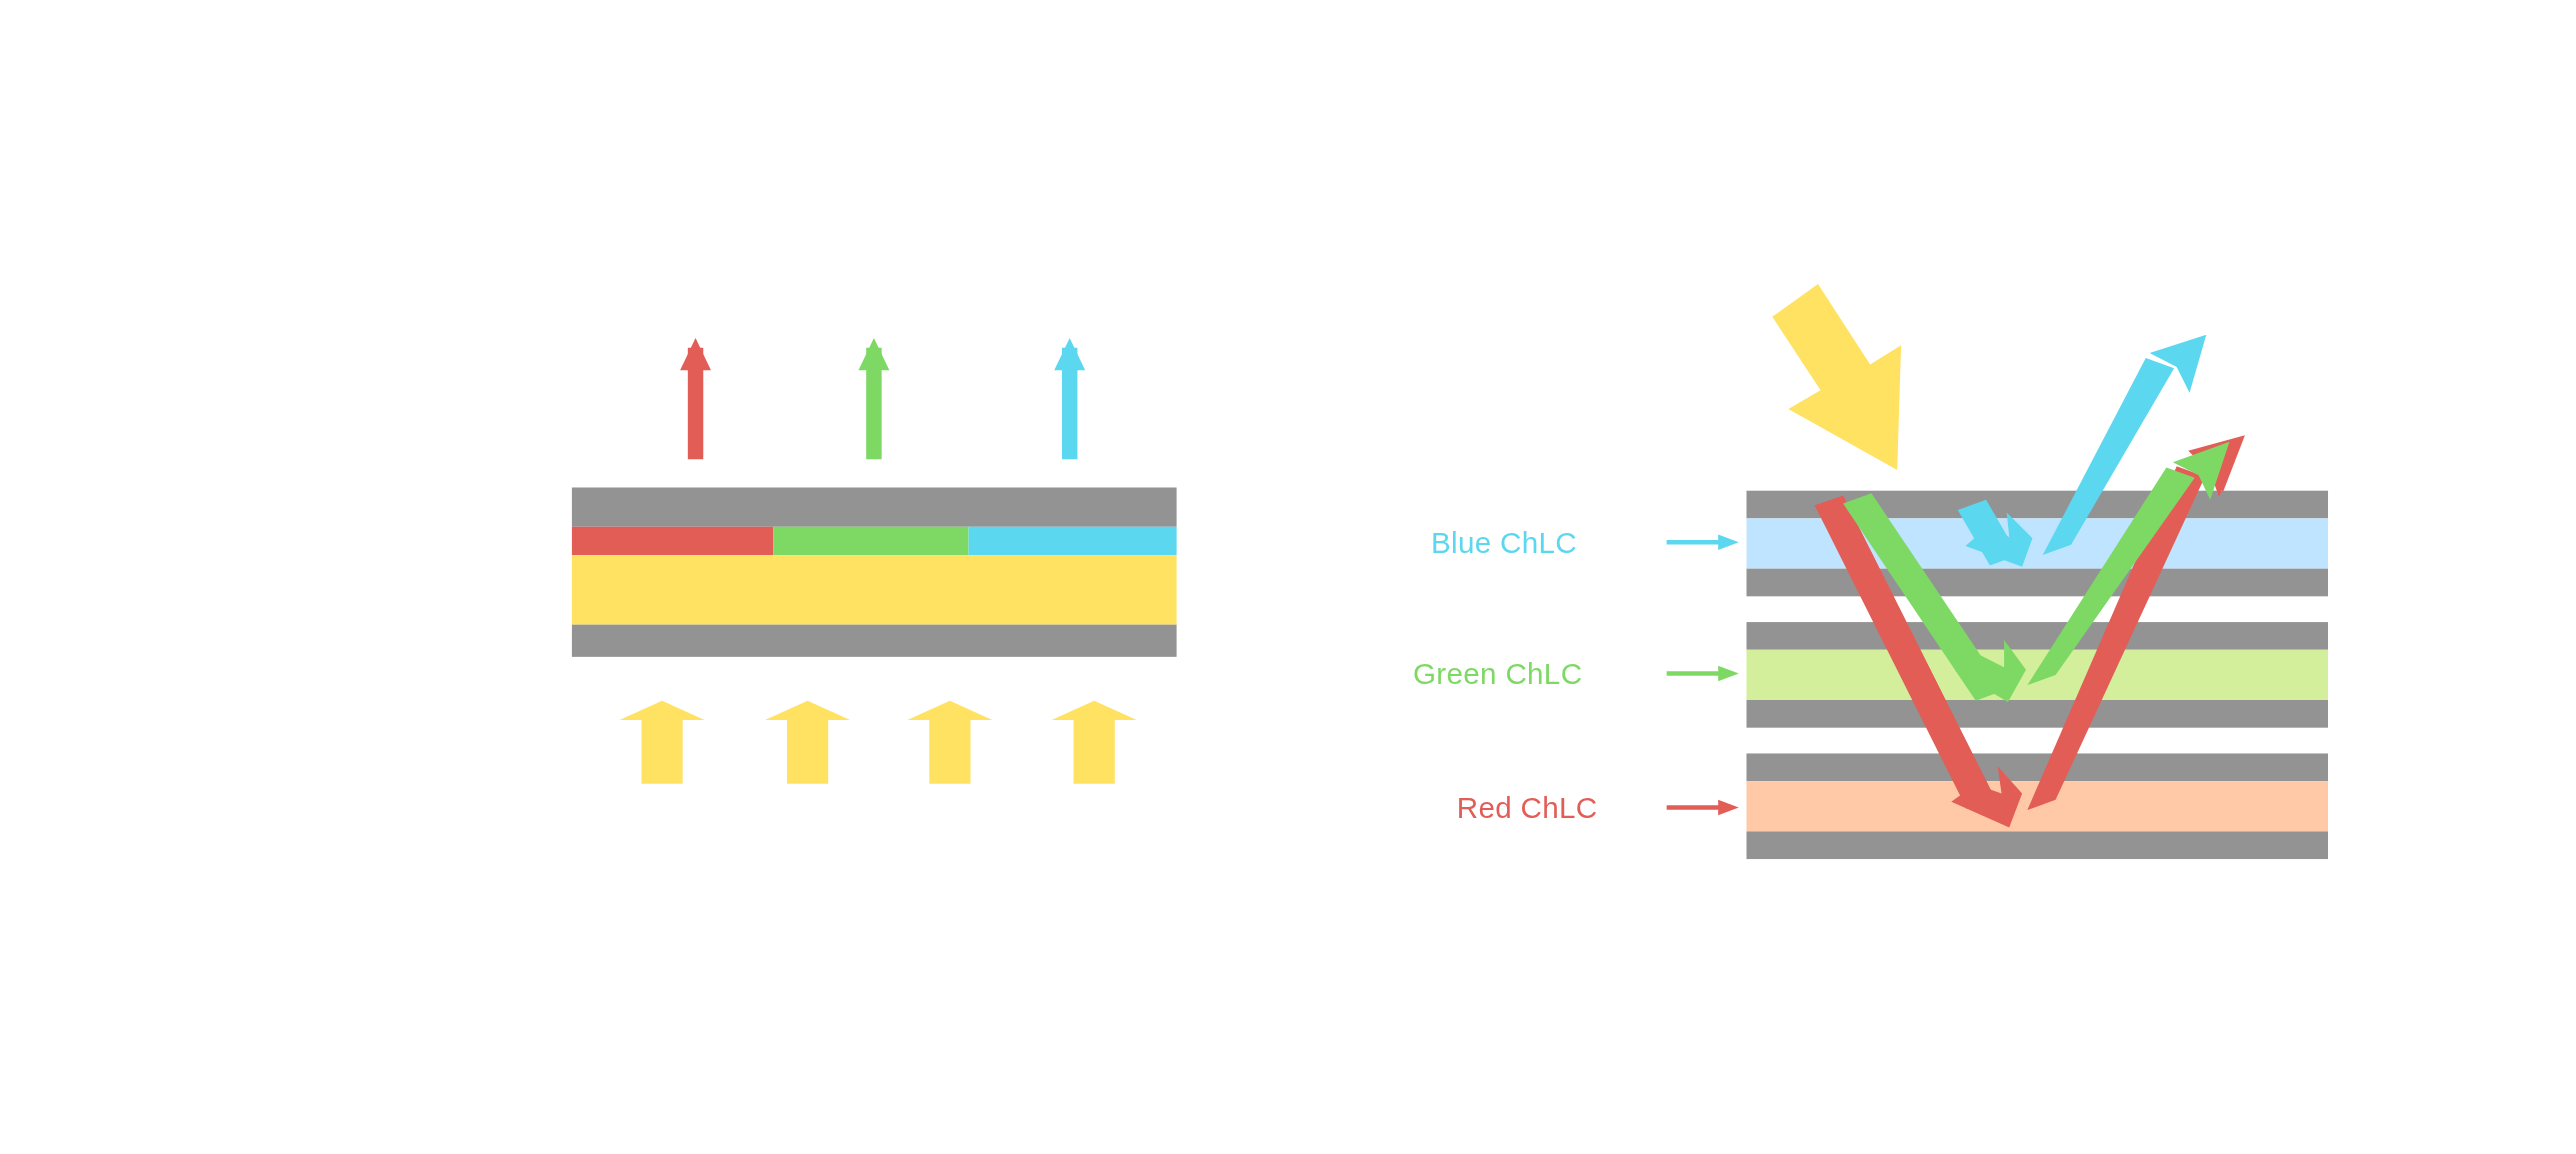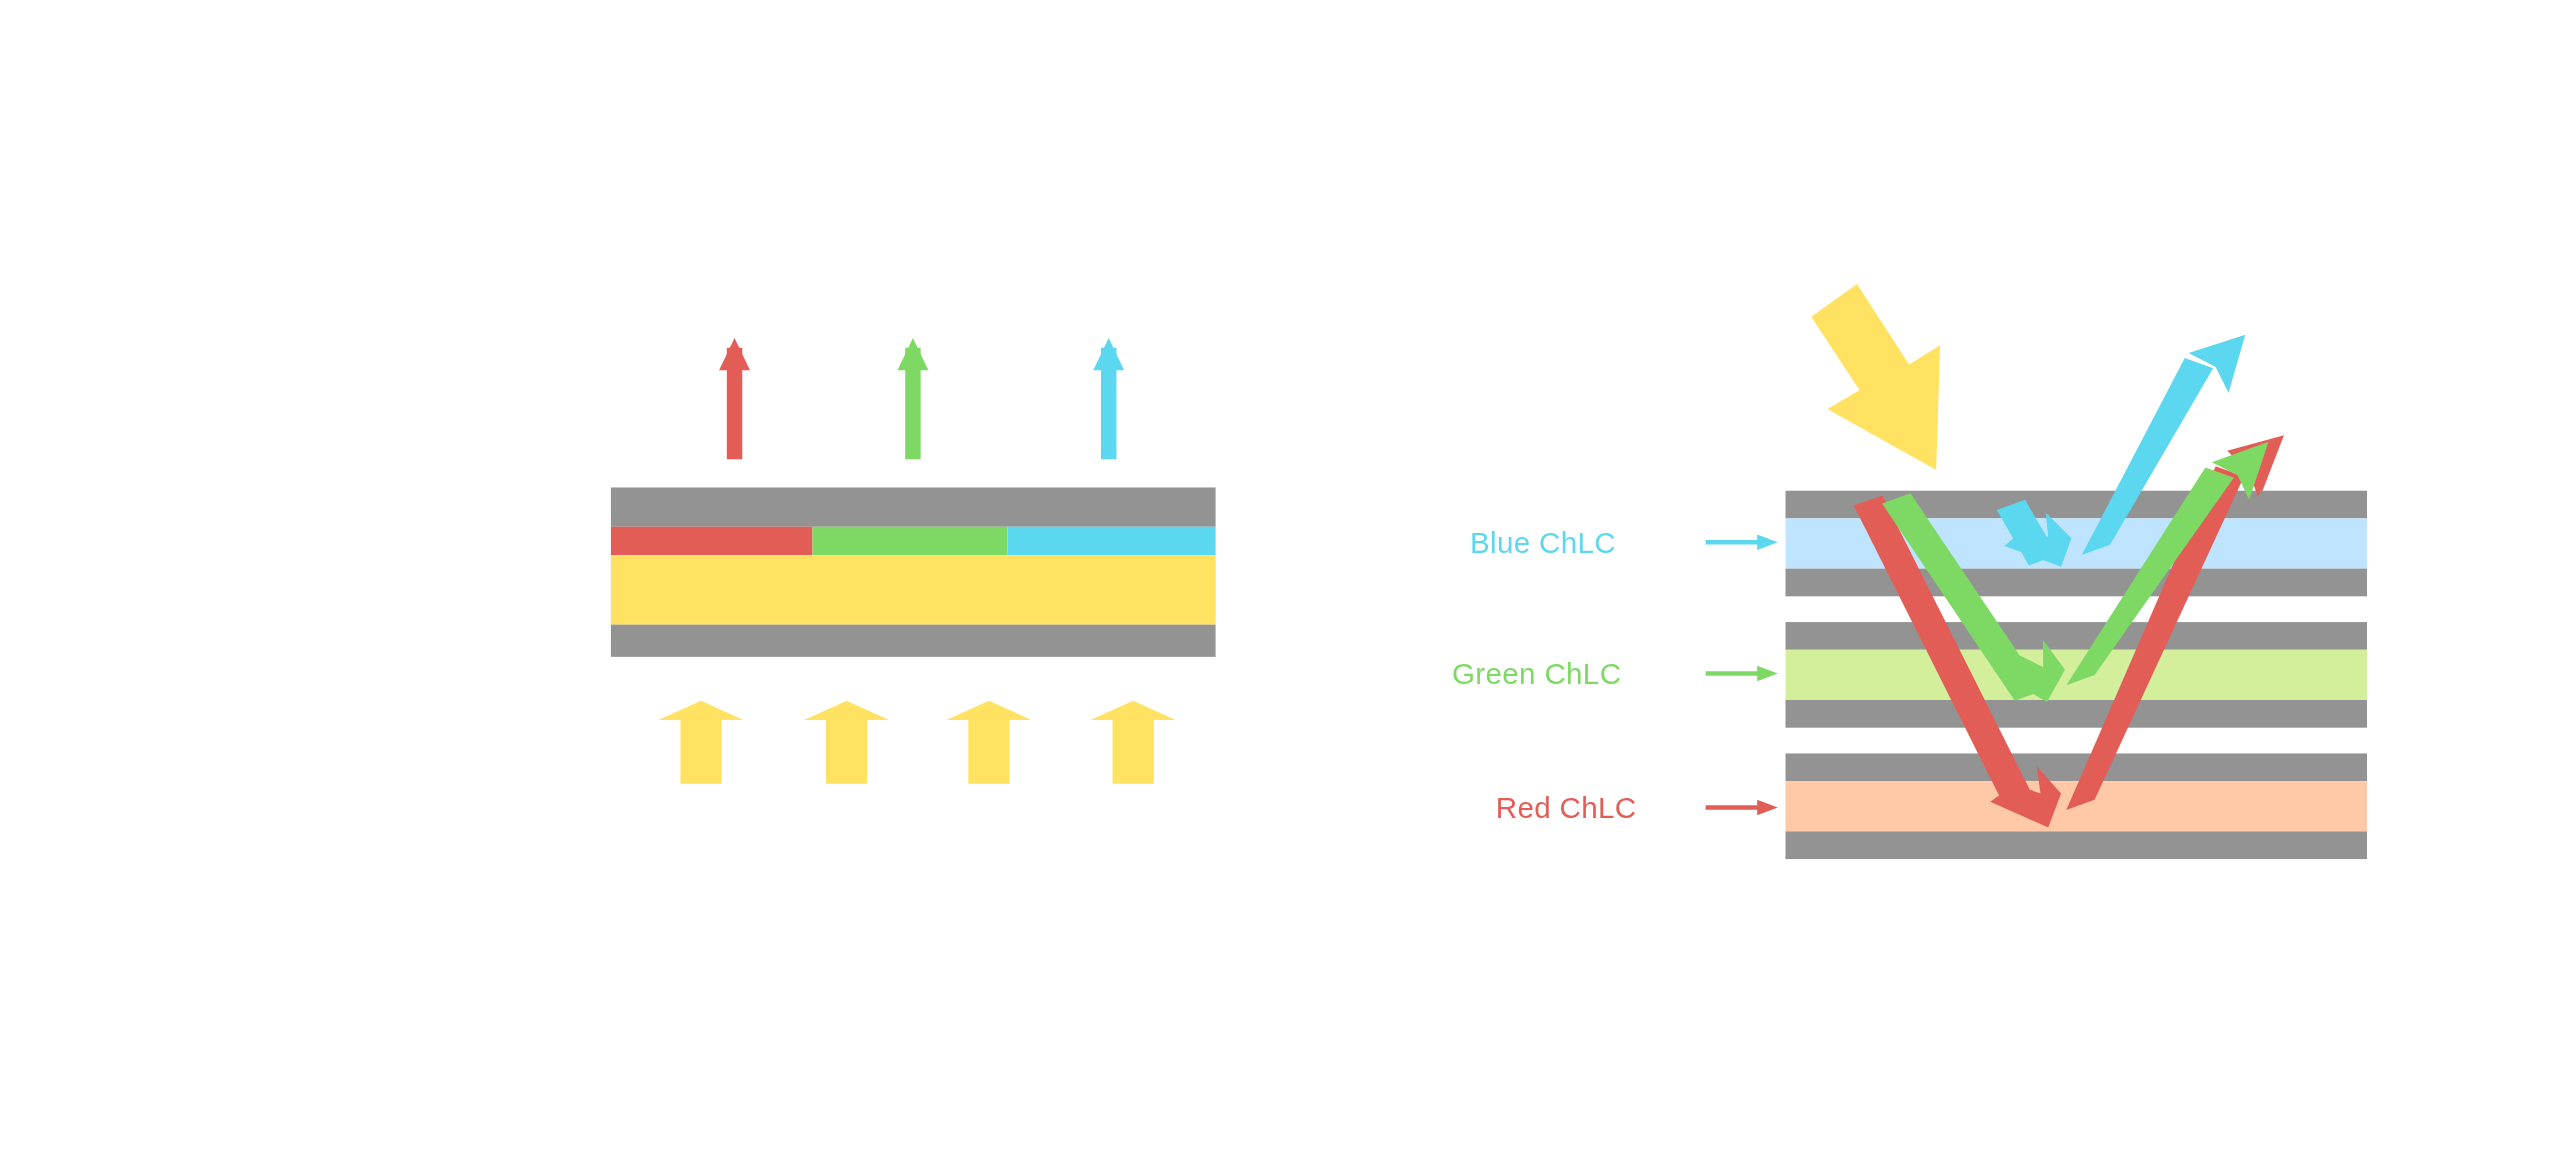--- a/index.html
+++ b/index.html
@@ -1,20 +1,20 @@
 <!DOCTYPE html>
 <html style="font-size:10.3px"><head>
 <meta charset="utf-8">
 <style>
   html,body{margin:0;padding:0;background:#ffffff;}
   body{
     width:2576px;height:1154px;position:relative;overflow:hidden;
     font-family:"Liberation Sans", sans-serif;
   }
-  #stage{position:absolute;left:0;top:0;width:2148px;height:1154px;padding-left:39px;}
+  #stage{position:absolute;left:0;top:0;width:2148px;height:1154px;}
   svg{display:block;}
   .lbl{
     font-family:"Liberation Sans", sans-serif;
     font-size:46px;
     letter-spacing:0.5px;
     dominant-baseline:auto;
   }
 </style>
 </head>
 <body>

